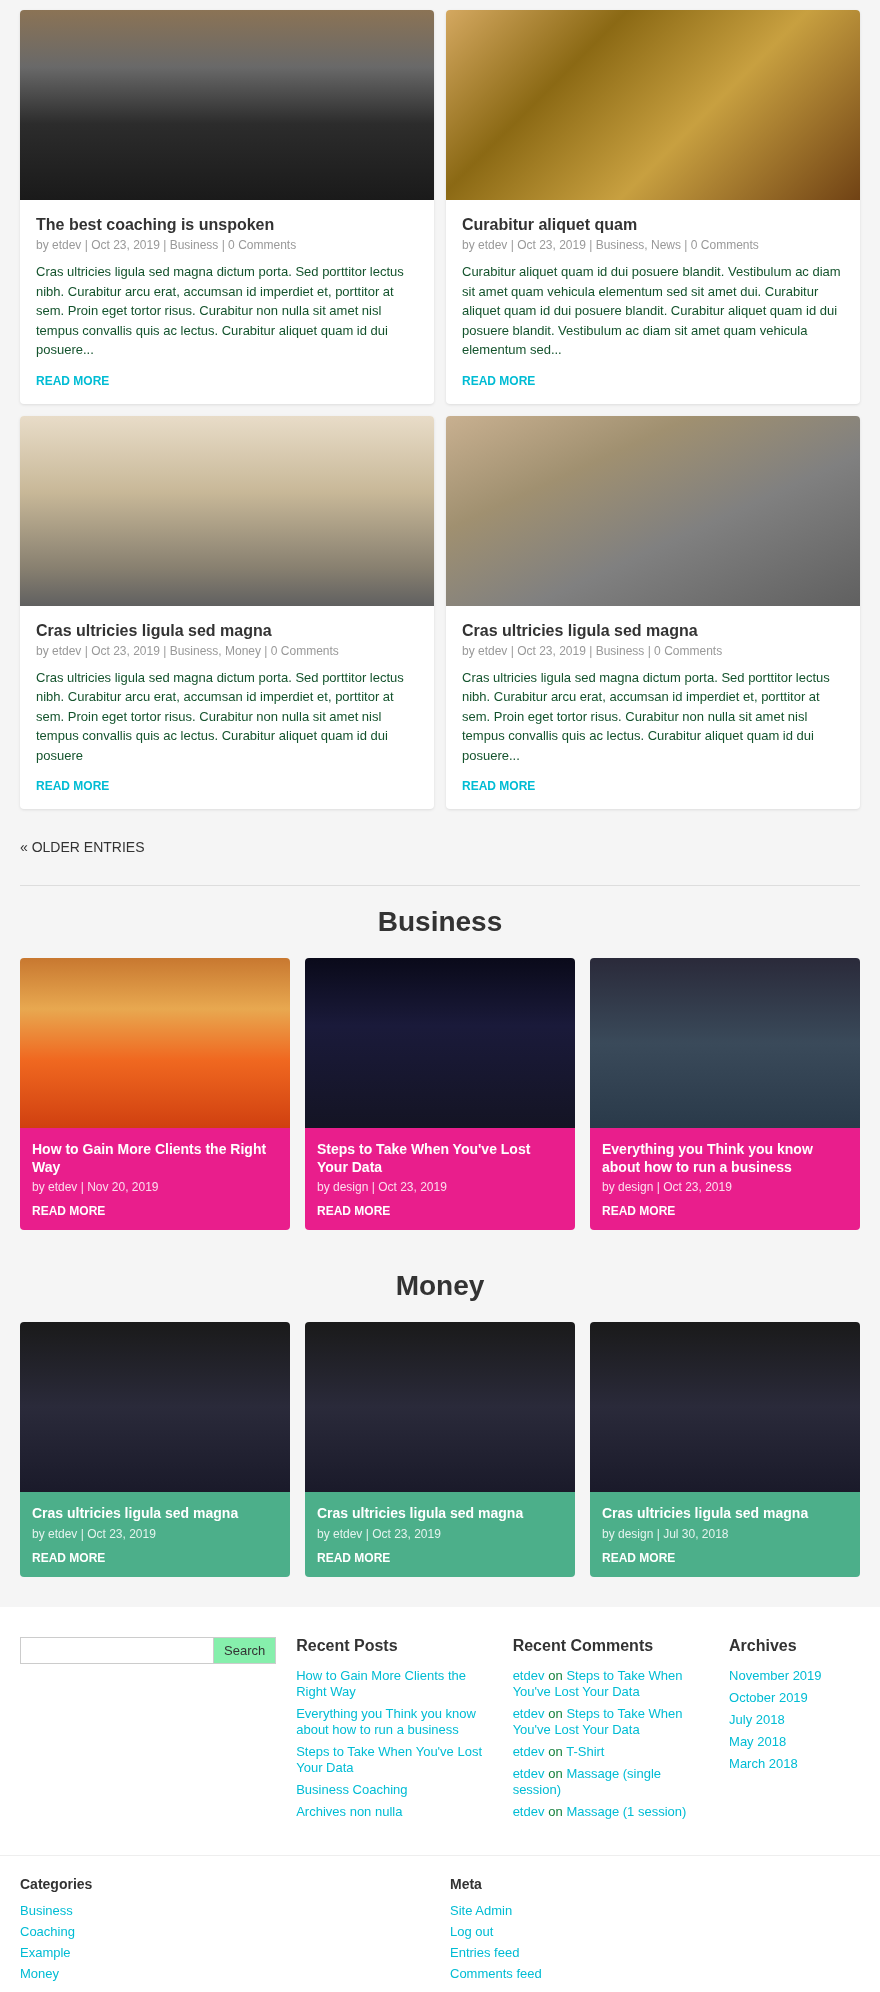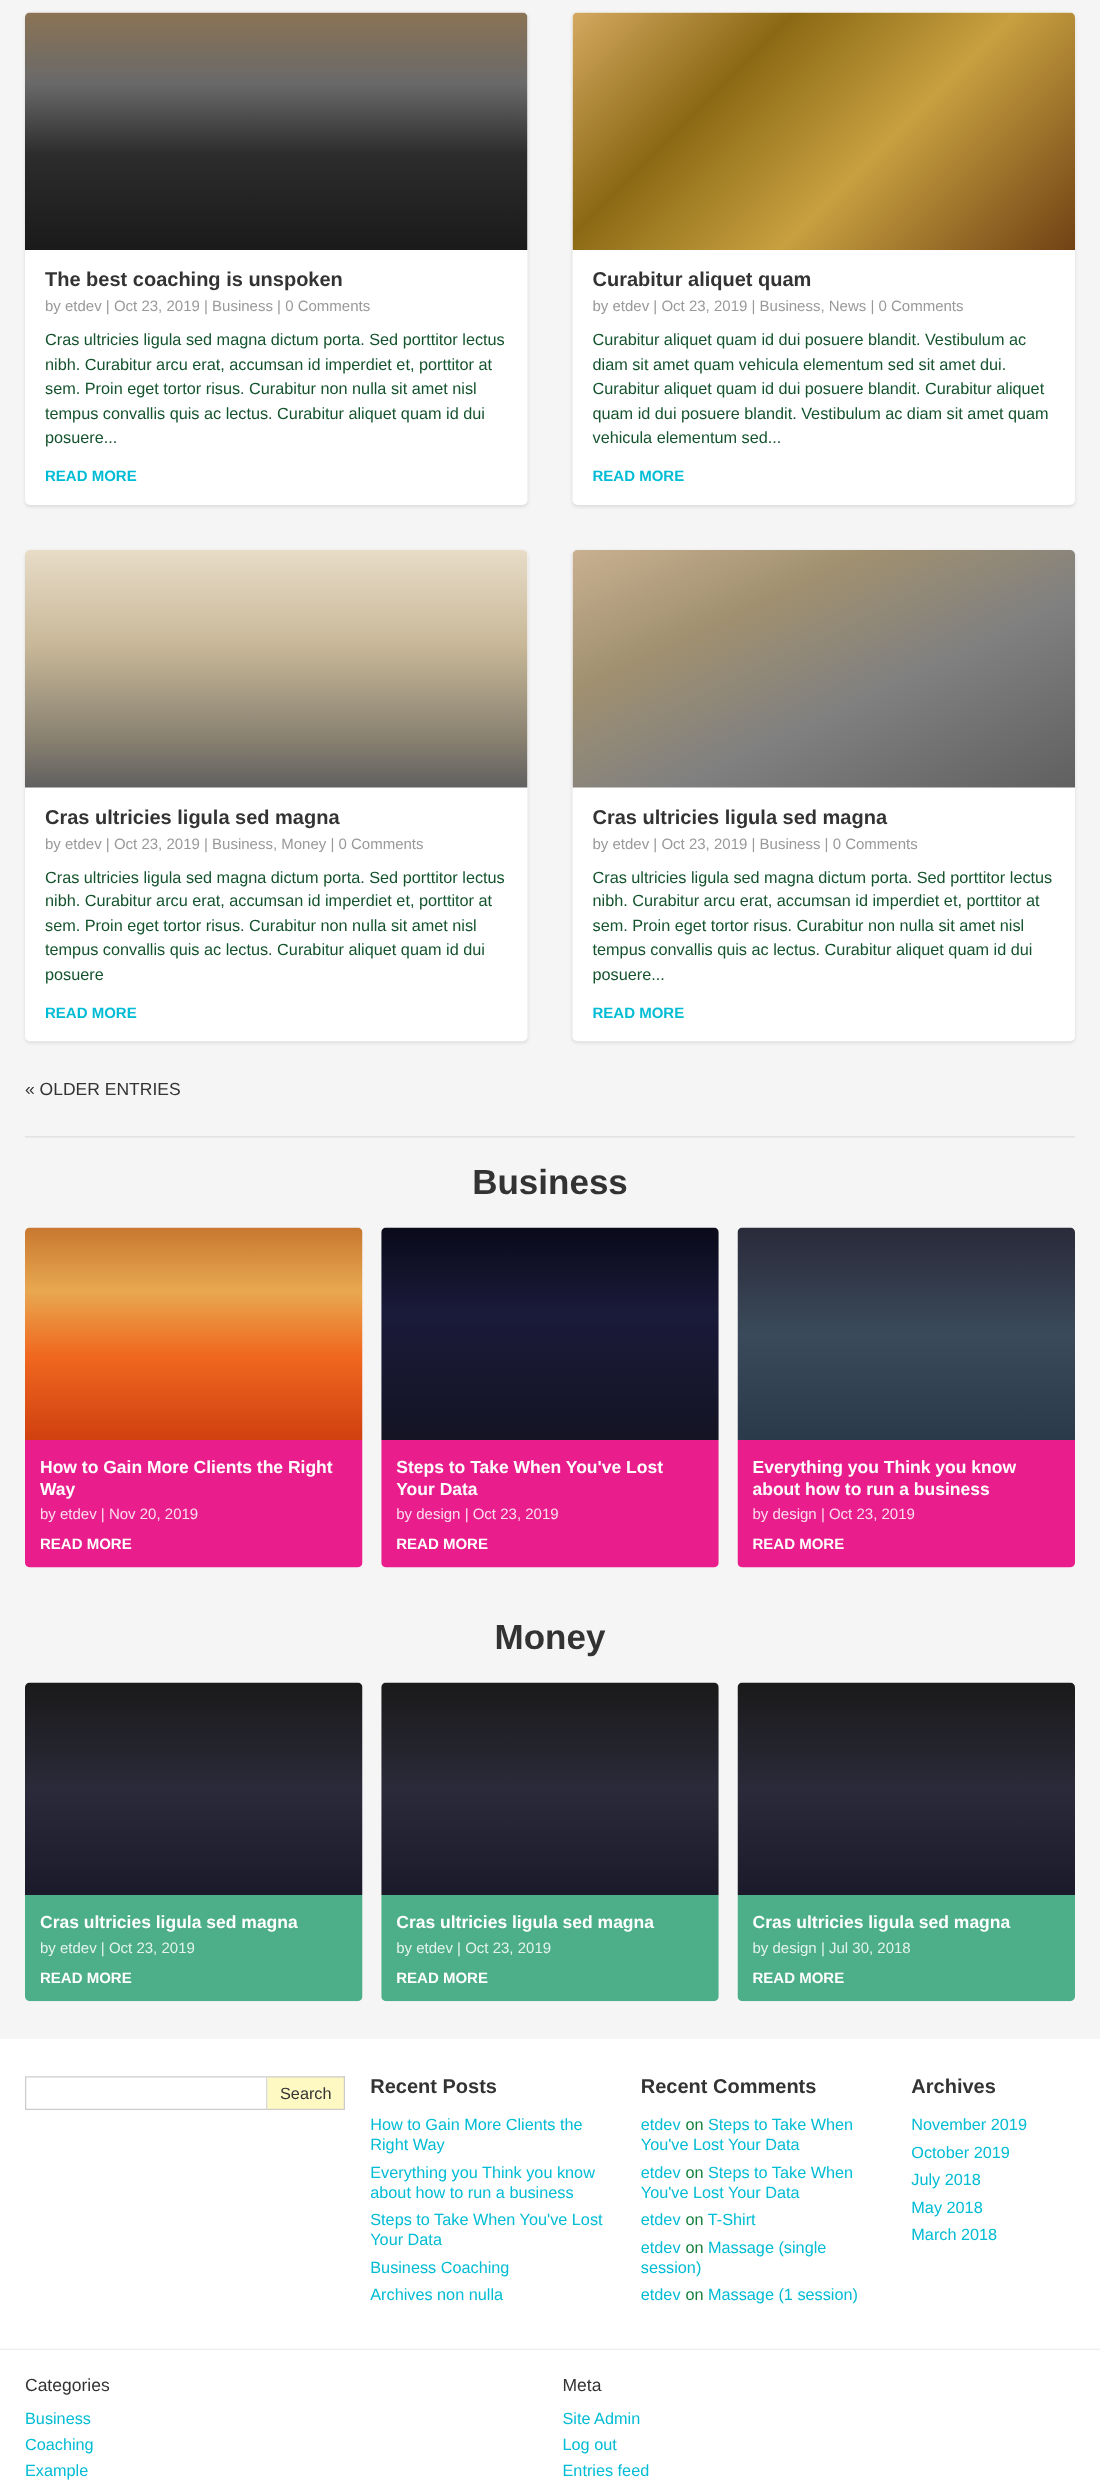--- a/index.html
+++ b/index.html
@@ -1,21 +1,21 @@
 <!DOCTYPE html>
 <html><head>
   <meta charset="utf-8">
   <style>
     * { box-sizing: border-box; margin: 0; padding: 0; }
     body { font-family: Arial, sans-serif; background: #f5f5f5; color: #333; font-size: 14px; }
 
     .main-content { max-width: 880px; margin: 0 auto; background: #f5f5f5; }
 
     
-    .posts-grid { display: grid; grid-template-columns: 1fr 1fr; gap: 36px; padding: 10px 20px 20px; }
+    .posts-grid { display: grid; grid-template-columns: 1fr 1fr; gap: 12px; padding: 10px 20px 20px; }
     .post-card { background: #fff; border-radius: 4px; overflow: hidden; box-shadow: 0 1px 3px rgba(0,0,0,0.1); }
     .post-body { padding: 16px; }
     .post-title { font-size: 16px; font-weight: bold; color: #333; margin-bottom: 4px; }
     .post-meta { font-size: 12px; color: #999; margin-bottom: 10px; }
     .post-excerpt { font-size: 13px; color: #14532d; line-height: 1.5; margin-bottom: 12px; }
     .read-more { color: #00bcd4; font-size: 12px; font-weight: bold; text-decoration: none; text-transform: uppercase; cursor: pointer; }
 
     
     .older-entries { padding: 10px 20px 30px; }
     .older-entries a { color: #333; font-size: 14px; text-decoration: none; }
@@ -38,26 +38,26 @@
     .footer-grid { display: grid; grid-template-columns: 1fr 1.5fr 1.5fr 1fr; gap: 20px; }
 
     .footer-col h4 { font-size: 16px; font-weight: bold; color: #333; margin-bottom: 12px; }
     .footer-col ul { list-style: none; }
     .footer-col ul li { margin-bottom: 6px; }
     .footer-col ul li a { color: #00bcd4; font-size: 13px; text-decoration: none; }
     .footer-col ul li span { color: #15803d; font-size: 13px; }
 
     .search-box { display: flex; margin-bottom: 15px; }
     .search-input { border: 1px solid #ccc; padding: 5px 8px; font-size: 13px; flex: 1; outline: none; }
-    .search-btn { background: #fef9c3; border: 1px solid #ccc; border-left: none; padding: 5px 10px; font-size: 13px; cursor: pointer; color: #333; }
+    .search-btn { background: #86efac; border: 1px solid #ccc; border-left: none; padding: 5px 10px; font-size: 13px; cursor: pointer; color: #333; }
 
     
     .categories-section { background: #fff; padding: 20px; border-top: 1px solid #eee; }
     .categories-grid { display: grid; grid-template-columns: 1fr 1fr; gap: 20px; }
-    .cat-list h4 { font-size: 14px; font-weight: normal; margin-bottom: 10px; color: #333; }
+    .cat-list h4 { font-size: 14px; font-weight: bold; margin-bottom: 10px; color: #333; }
     .cat-list ul { list-style: none; }
     .cat-list ul li { margin-bottom: 5px; }
     .cat-list ul li a { color: #00bcd4; font-size: 13px; text-decoration: none; }
 
     
     .fake-img { width: 100%; display: block; }
 
     .business-img-1 {
       height: 190px;
       background: linear-gradient(to bottom, #8B7355 0%, #696969 30%, #2c2c2c 60%, #1a1a1a 100%);

